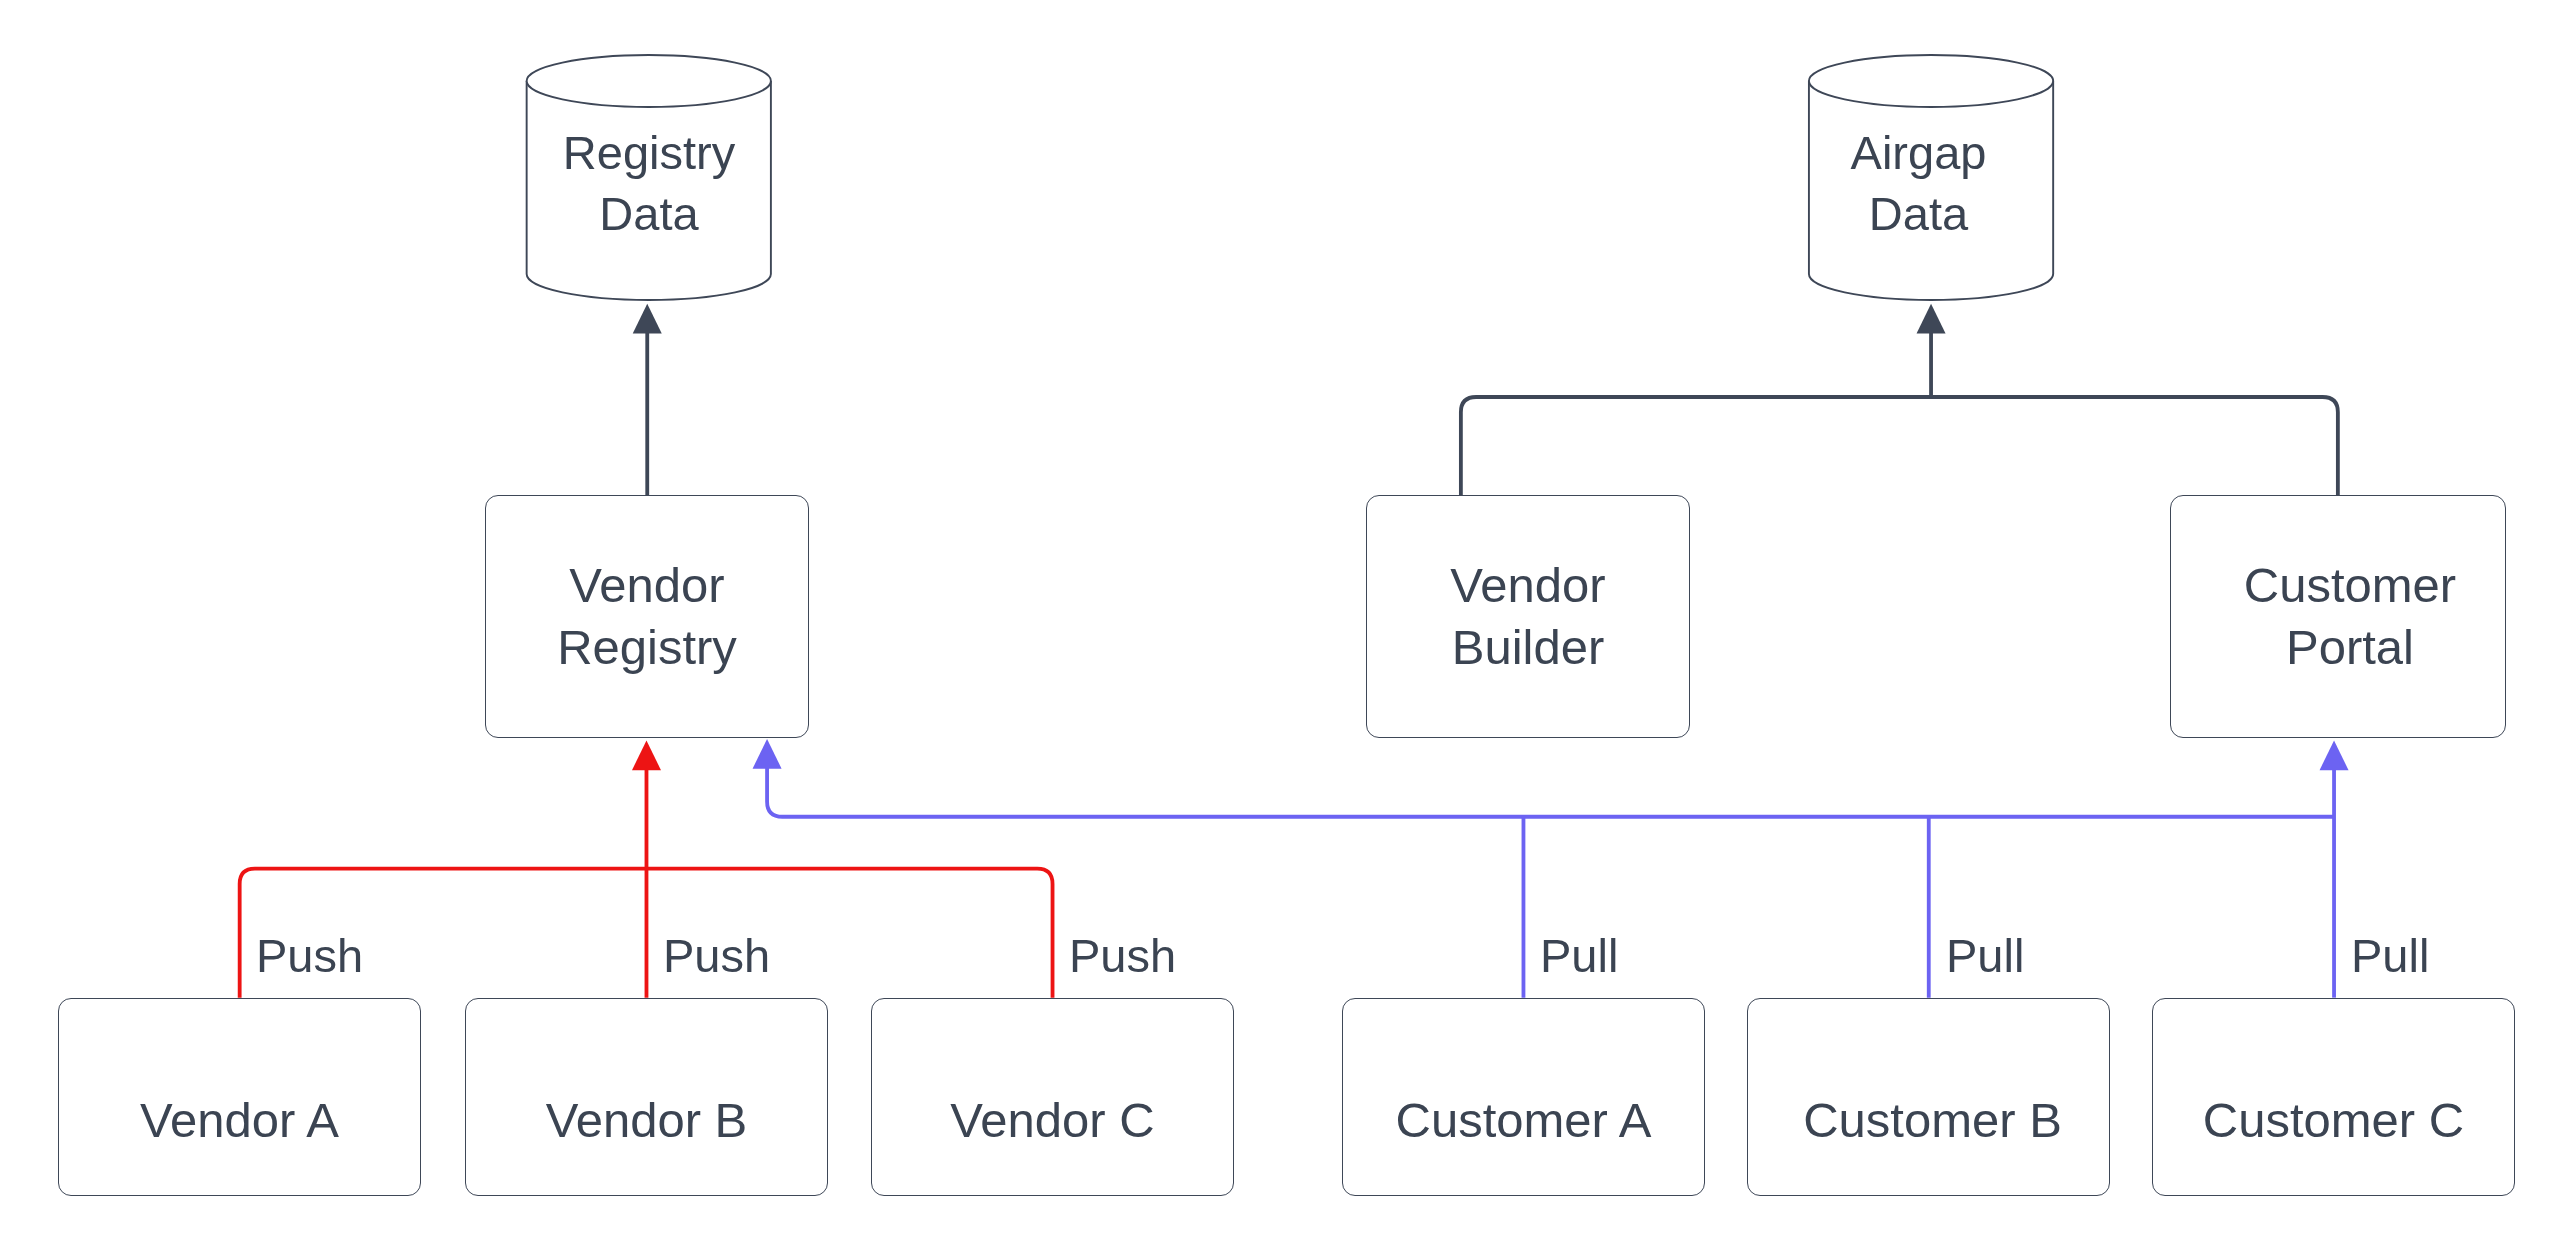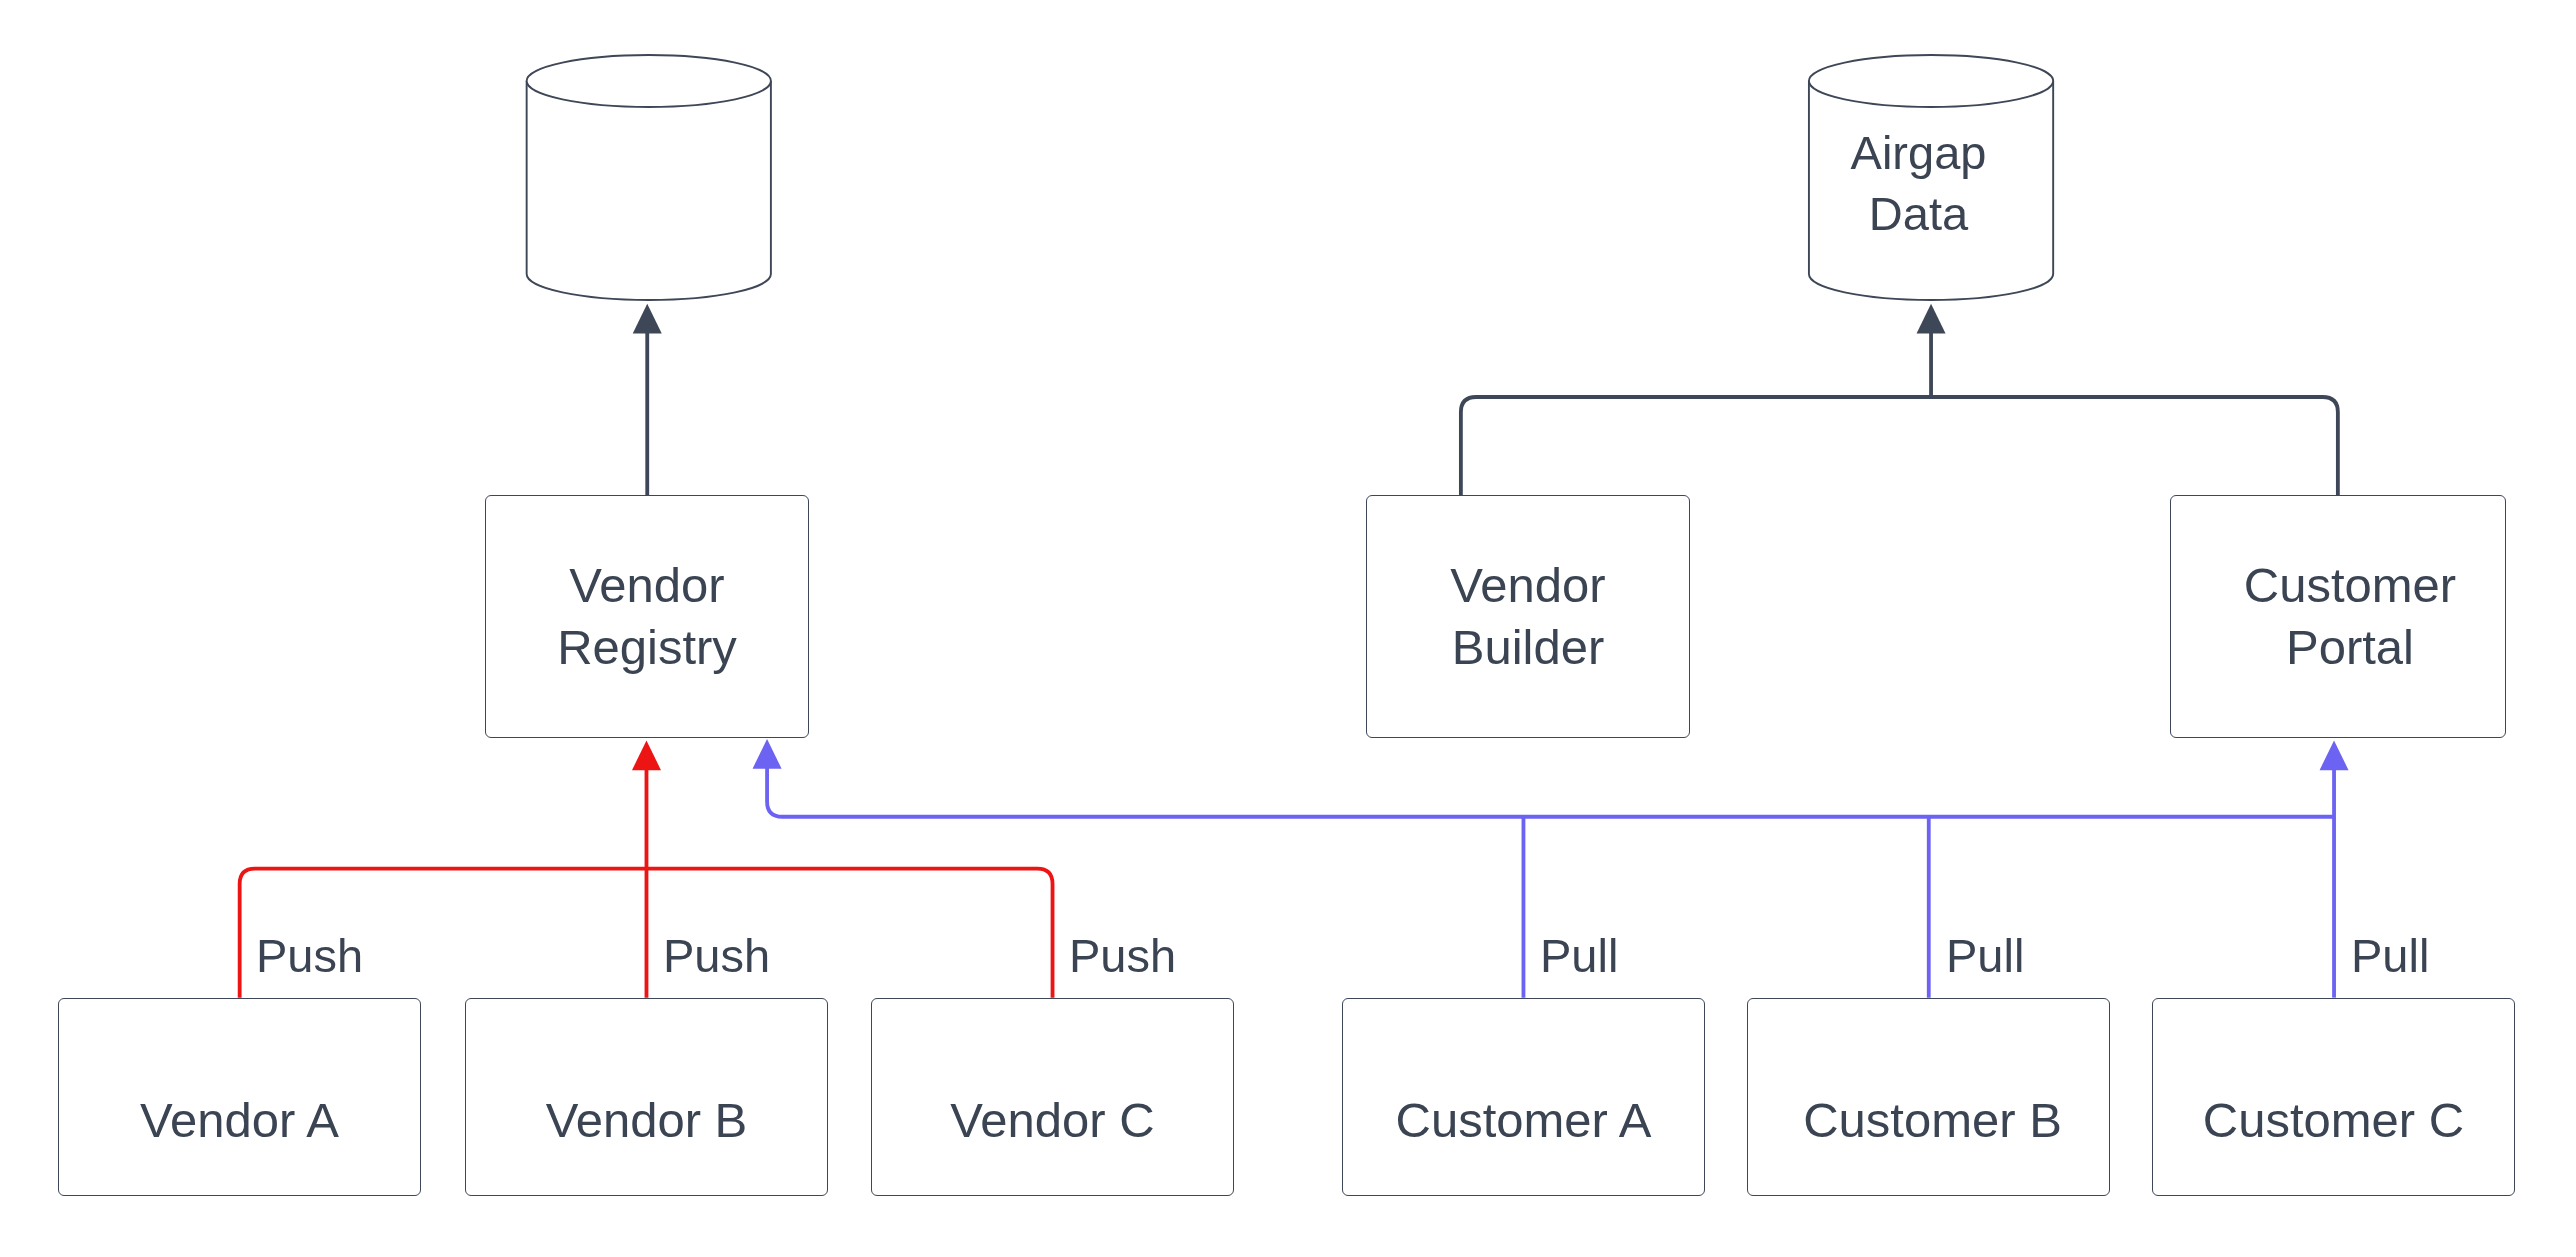--- a/index.html
+++ b/index.html
@@ -20,21 +20,21 @@
   .wire.red{stroke:var(--red);}
   .wire.blue{stroke:var(--blue);}
   .head.dark{fill:var(--dark);}
   .head.red{fill:var(--red);}
   .head.blue{fill:var(--blue);}
   .cyl{fill:var(--node_fill);stroke:var(--dark);stroke-width:2.5px;}
   .node{
     position:absolute;
     background:var(--node_fill);
     border:1.9px solid var(--dark);
-    border-radius:6px;
+    border-radius:13px;
     display:flex;align-items:center;justify-content:center;
     text-align:center;
     font-size:49px;line-height:1.25;color:var(--text);
   }
   .node .lbl{max-width:252px;}
   .node.wide .lbl{max-width:none;margin-top:48px;}
   .cyl-label{
     position:absolute;
     display:flex;align-items:center;justify-content:center;
     text-align:center;
@@ -75,20 +75,23 @@
       <path class="cyl" d="M 690 106 L 690 359 A 160 34 0 0 0 1010 359 L 1010 106"></path>
       <ellipse class="cyl" cx="850" cy="106" rx="160" ry="34"></ellipse>
     </g>
 
     <g>
       <path class="cyl" d="M 2370 106 L 2370 359 A 160 34 0 0 0 2690 359 L 2690 106"></path>
       <ellipse class="cyl" cx="2530" cy="106" rx="160" ry="34"></ellipse>
     </g>
   </svg>
 
+  <div class="cyl-label" style="left:527px;top:107px;width:244px;height:153px;">
+    <span class="lbl">Registry Data</span>
+  </div>
   <div class="cyl-label" style="left:1809px;top:107px;width:219px;height:153px;">
     <span class="lbl">Airgap Data</span>
   </div>
 
   <div class="node" style="left:485px;top:495px;width:324px;height:243px;">
     <span class="lbl">Vendor Registry</span>
   </div>
   <div class="node" style="left:1366px;top:495px;width:324px;height:243px;">
     <span class="lbl">Vendor Builder</span>
   </div>

